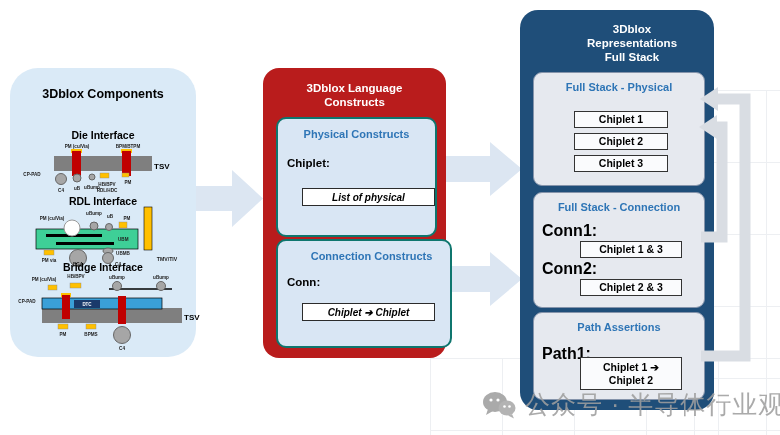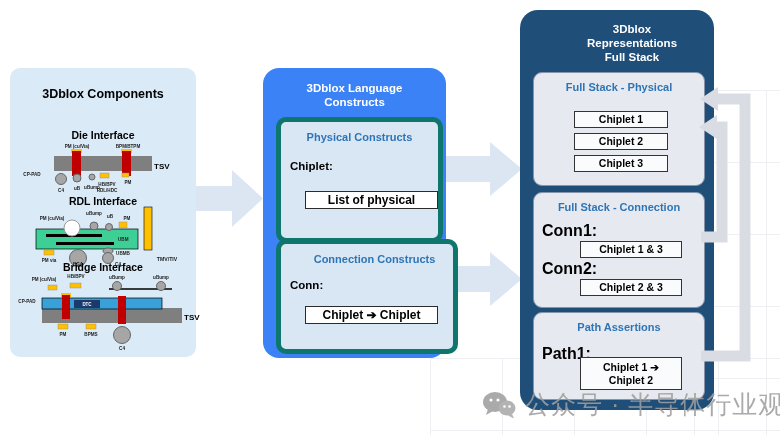--- a/index.html
+++ b/index.html
@@ -10,57 +10,57 @@
   .grid-bg{
     position:absolute;z-index:0;
     background-image:linear-gradient(#edeff2 1px,transparent 1px),
                      linear-gradient(90deg,#edeff2 1px,transparent 1px);
     background-size:72px 72px;
   }
   
   .panel{position:absolute;z-index:2;}
   #left-panel{
     left:10px;top:68px;width:186px;height:289px;
-    background:#daeaf7;border-radius:10px;
+    background:#daeaf7;border-radius:28px;
   }
   #left-panel .panel-title{
     text-align:center;margin-top:19px;font-size:12.5px;font-weight:bold;color:#000;
   }
   .iface-title{
     position:absolute;width:100%;text-align:center;
     font-size:10.5px;font-weight:bold;color:#000;
   }
   .iface-svg{position:absolute;left:4px;}
   .tiny{font-size:4.6px;fill:#222;font-weight:bold;}
   .tsv-label{font-size:8px;font-weight:bold;fill:#000;}
 
   #middle-panel{
     left:263px;top:68px;width:183px;height:290px;
-    background:#3b82f6;border-radius:16px;
+    background:#b91c1c;border-radius:16px;
   }
   .mid-header{
     color:#fff;font-weight:bold;font-size:11.5px;text-align:center;
     line-height:14px;margin-top:13px;
   }
   .construct-box{
     position:absolute;left:13px;width:157px;
-    background:#d9e6f4;border:5px solid #0f766e;border-radius:10px;
+    background:#d9e6f4;border:2px solid #0f766e;border-radius:10px;
   }
   #physical-constructs{top:49px;height:116px;}
   #connection-constructs{top:171px;height:105px;padding-left:15px;}
   .construct-title{
     text-align:center;color:#2e75b6;font-weight:bold;font-size:11px;margin-top:9px;
   }
   .construct-label{
     position:absolute;left:9px;font-weight:bold;font-size:11.5px;color:#000;
   }
   .value-box{
     position:absolute;background:#fff;border:1.4px solid #2b2b2b;
-    font-weight:bold;font-size:12px;color:#000;text-align:left;
-    display:flex;align-items:center;justify-content:center;
+    font-weight:bold;font-size:10px;color:#000;text-align:left;
+    display:flex;align-items:center;justify-content:center;font-style:italic;
   }
 
   #right-panel{
     left:520px;top:10px;width:194px;height:400px;
     background:#1f4e79;border-radius:18px;
   }
   .right-header{
     color:#fff;font-weight:bold;font-size:11.5px;text-align:center;
     line-height:14px;margin-top:12px;padding-left:30px;
   }

